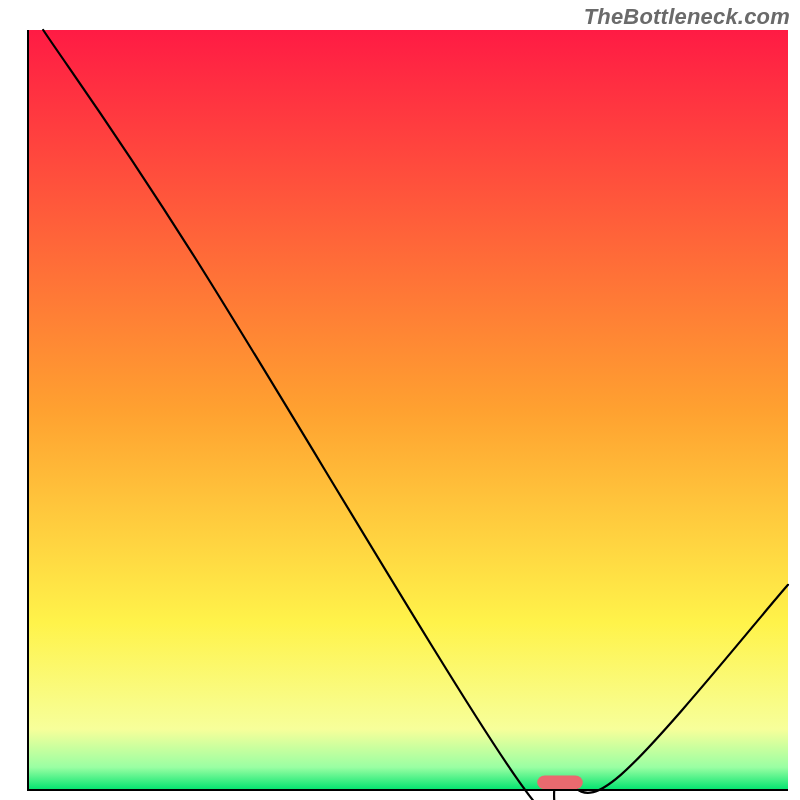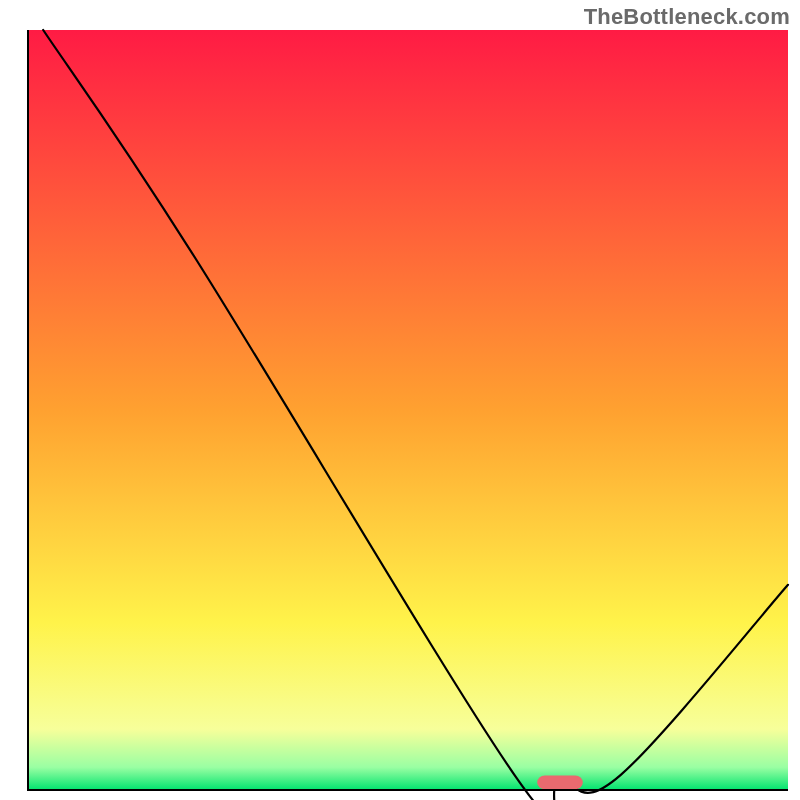--- a/index.html
+++ b/index.html
@@ -8,20 +8,21 @@
     width: 800px;
     height: 800px;
     background: #ffffff;
     font-family: Arial, Helvetica, sans-serif;
     overflow: hidden;
   }
   #container {
     position: relative;
     width: 800px;
     height: 656px;
+    font-style: italic;
   }
   #watermark {
     position: absolute;
     top: 4px;
     right: 10px;
     font-size: 22px;
     font-weight: bold;
     letter-spacing: 0.2px;
     color: #6a6a6a;
     -webkit-user-select: none;

